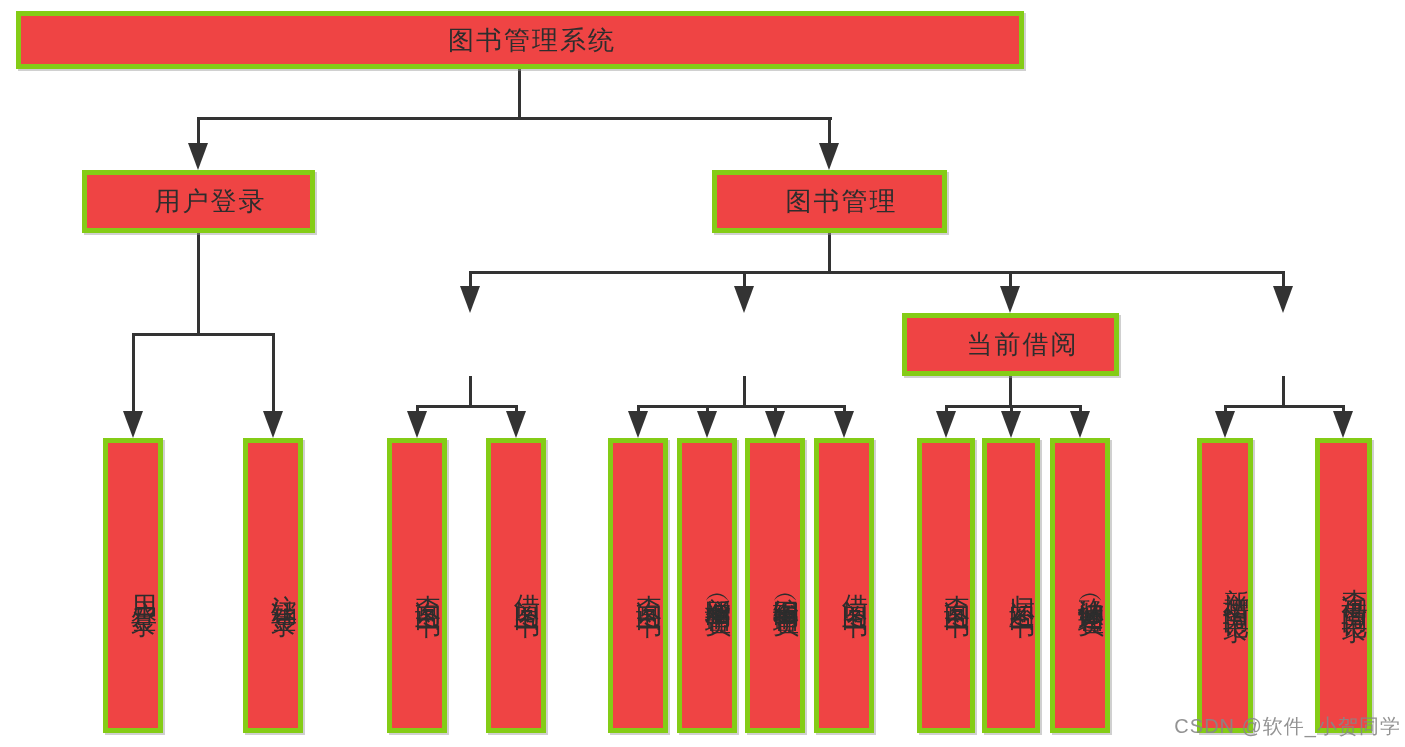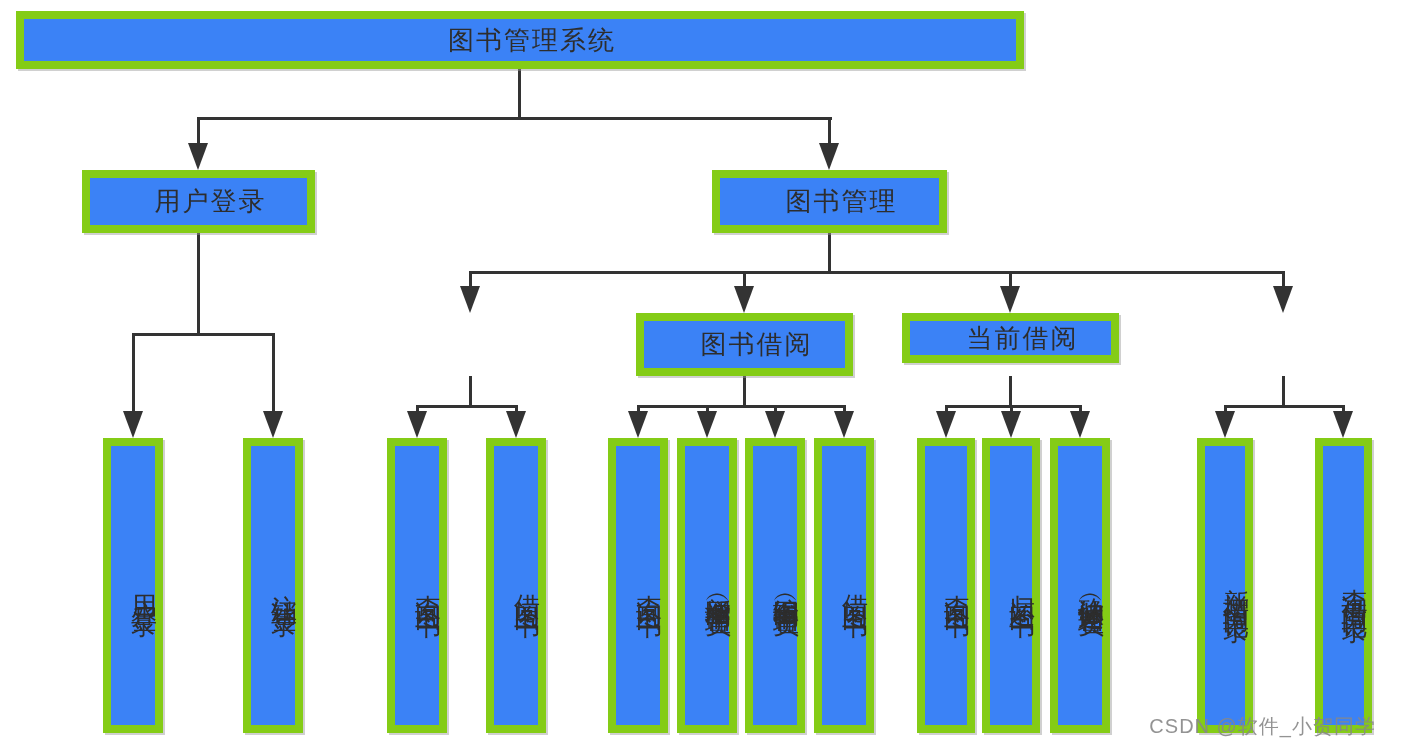--- a/index.html
+++ b/index.html
@@ -1,43 +1,43 @@
 <!DOCTYPE html>
 <html><head>
 <meta charset="utf-8">
 <style>
   html,body{margin:0;padding:0;background:#ffffff;}
   .canvas{
     position:relative;width:1405px;height:747px;background:#ffffff;overflow:hidden;
     font-family:"Liberation Sans",sans-serif;color:#2d2d2d;
   }
   .node{
-    position:absolute;box-sizing:border-box;background:#3b82f6;
-    border:8px solid #84cc16;
+    position:absolute;box-sizing:border-box;background:#ef4444;
+    border:5px solid #84cc16;
     box-shadow:2px 2px 0 rgba(150,150,150,0.45);
     display:flex;align-items:center;justify-content:center;
     z-index:2;
     padding-left:24px;
   }
   .node .hlabel{font-size:26px;letter-spacing:2px;white-space:nowrap;}
   .node .vtext{
     writing-mode:vertical-rl;text-orientation:mixed;
     font-size:26px;letter-spacing:6px;white-space:nowrap;
   }
   .node .vtext.long{letter-spacing:2px;}
   .line{position:absolute;background:#333333;z-index:1;}
   .line.v{width:3px;}
   .line.h{height:3px;}
   .arrow{
     position:absolute;width:0;height:0;z-index:1;
     border-left:10px solid transparent;border-right:10px solid transparent;
     border-top:27px solid #333333;
   }
   .watermark{
-    position:absolute;right:29px;top:713px;z-index:5;
+    position:absolute;right:4px;top:713px;z-index:5;
     font-size:20px;letter-spacing:1px;color:rgba(135,135,135,0.9);
     white-space:nowrap;
   }
 </style>
 </head>
 <body>
 
 <div class="canvas">
 
   <div class="node" style="left:16px;top:11px;width:1008px;height:58px;">
@@ -69,24 +69,21 @@
   <div class="line h" style="left:469px;top:271px;width:816px;"></div>
   <div class="line v" style="left:469px;top:271px;height:24px;"></div>
   <div class="arrow" style="left:460px;top:286px;"></div>
   <div class="line v" style="left:743px;top:271px;height:24px;"></div>
   <div class="arrow" style="left:734px;top:286px;"></div>
   <div class="line v" style="left:1009px;top:271px;height:24px;"></div>
   <div class="arrow" style="left:1000px;top:286px;"></div>
   <div class="line v" style="left:1282px;top:271px;height:24px;"></div>
   <div class="arrow" style="left:1273px;top:286px;"></div>
 
-  <div class="node" style="left:636px;top:313px;width:217px;height:63px;">
-    <span class="hlabel">图书借阅</span>
-  </div>
-  <div class="node" style="left:902px;top:313px;width:217px;height:50px;font-family:Liberation Mono, monospace;">
+  <div class="node" style="left:902px;top:313px;width:217px;height:63px;font-family:Liberation Mono, monospace;">
     <span class="hlabel">当前借阅</span>
   </div>
 
   <div class="line v" style="left:469px;top:376px;height:32px;"></div>
   <div class="line h" style="left:416px;top:405px;width:102px;"></div>
   <div class="line v" style="left:416px;top:405px;height:13px;"></div>
   <div class="arrow" style="left:407px;top:411px;"></div>
   <div class="line v" style="left:515px;top:405px;height:13px;"></div>
   <div class="arrow" style="left:506px;top:411px;"></div>
 

